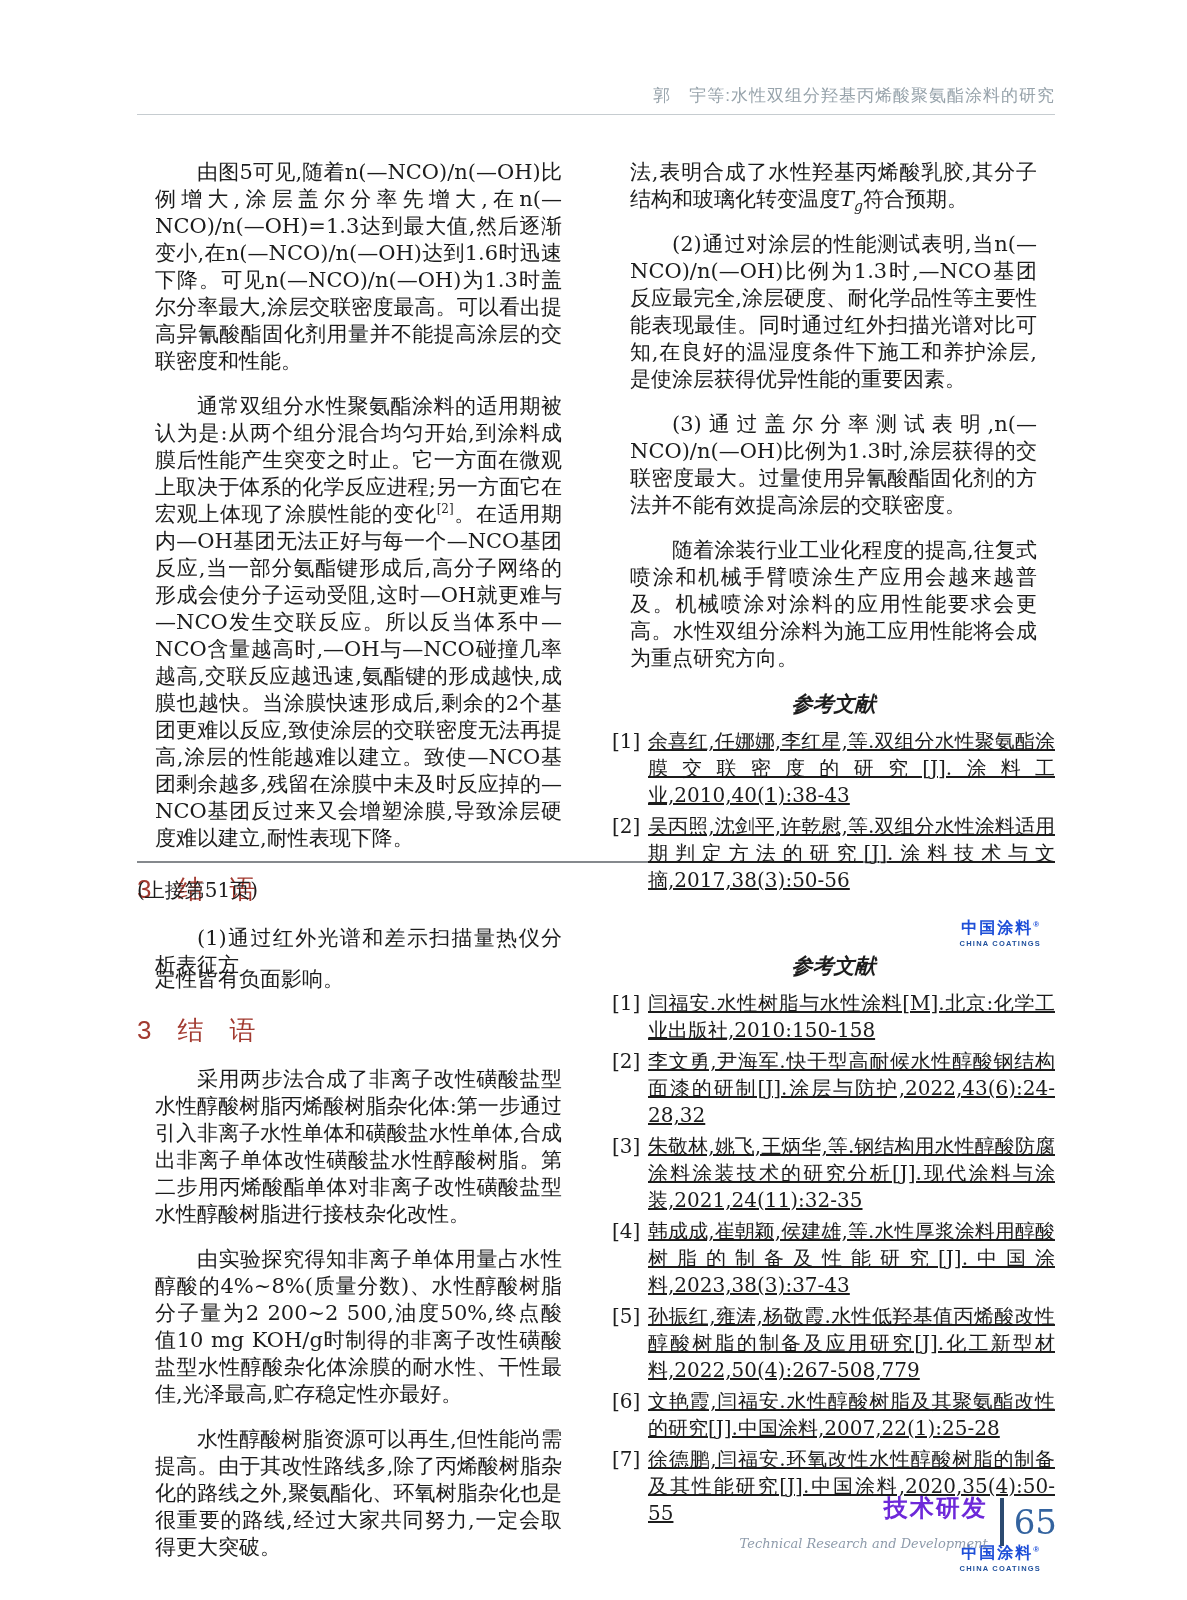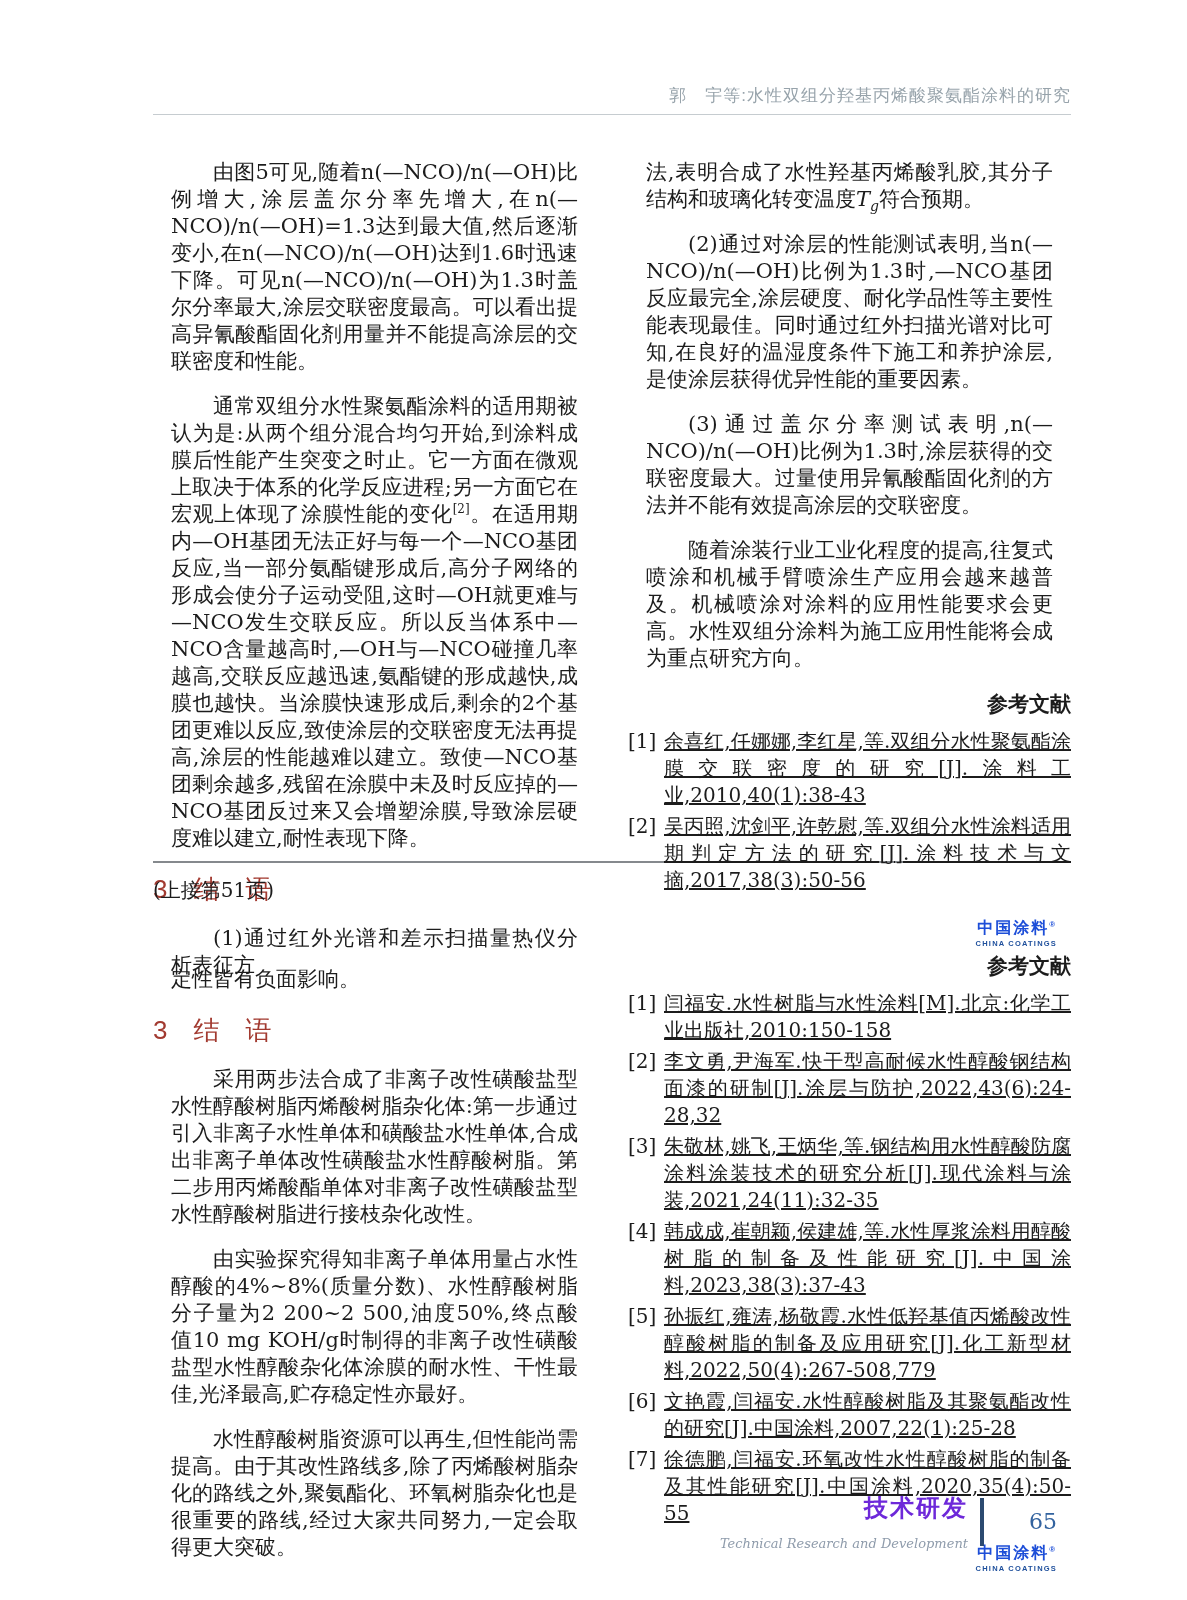--- a/index.html
+++ b/index.html
@@ -5,21 +5,21 @@
   html,body{margin:0;padding:0;background:#e8e8e8;}
   .page{
     position:relative;
     width:1187px;height:1600px;
     background:#ffffff;
     font-family:"DejaVu Serif","Liberation Serif",serif;
     color:#1c1c1c;
     overflow:hidden;
     box-sizing:border-box;
   }
-  .content{position:absolute;left:153px;top:84px;width:918px;}
+  .content{position:absolute;left:137px;top:84px;width:918px;}
   
   .running-title{
     text-align:right;
     font-family:"Liberation Sans","DejaVu Sans",sans-serif;
     font-size:17px;color:#97a3ab;letter-spacing:1px;
   }
   .header-rule{border-top:1px solid #c6ccd0;margin-top:7px;}
   
   .article{display:flex;gap:32px;}
   .article-1{margin-top:26px;height:712px;}
@@ -33,22 +33,22 @@
   .ref-sup{font-size:12px;vertical-align:super;line-height:0;}
   .tg{font-style:italic;}
   .tg-sub{font-size:14px;vertical-align:sub;line-height:0;font-style:italic;}
   .section-heading{
     margin:20px 0 12px 0;
     font-family:"Liberation Sans","DejaVu Sans",sans-serif;
     font-size:26px;font-weight:normal;color:#a23a30;
   }
   .heading-num{margin-right:26px;}
   .ref-title{
-    margin:16px 0 10px 0;text-align:right;
-    font-size:21px;font-weight:bold;
+    margin:16px 0 10px 0;text-align:center;
+    font-size:21px;font-weight:bold;font-style:italic;
   }
   .ref-item{display:flex;font-size:20px;line-height:27px;margin:0 0 4px 0;}
   .ref-num{width:36px;flex:0 0 36px;}
   .ref-text{flex:1;text-align:justify;text-decoration:underline;}
   .logo-wrap{text-align:right;margin-top:24px;padding-right:14px;}
   .logo{display:inline-block;text-align:center;}
   .logo-cn{
     font-family:"Liberation Sans","DejaVu Sans",sans-serif;
     font-size:16px;font-weight:bold;color:#1d4ed8;letter-spacing:2px;white-space:nowrap;
   }
@@ -69,21 +69,21 @@
     font-family:"Liberation Sans","DejaVu Sans",sans-serif;
     font-size:24px;font-weight:bold;color:#6d28d9;letter-spacing:2px;
   }
   .footer-en{
     font-family:"DejaVu Serif","Liberation Serif",serif;
     font-size:13px;color:#8e9bab;margin-top:12px;white-space:nowrap;font-style:italic;
   }
   .footer-bar{width:4px;height:48px;background:#2c4a70;margin:0 10px 0 12px;}
   .footer-page{
     font-family:"DejaVu Serif","Liberation Serif",serif;
-    font-size:22px;color:#33639f;margin-left:35px;
+    font-size:34px;color:#33639f;
   }
 </style>
 </head>
 <body>
 
 <div class="page">
   <div class="content">
 
     <header>
       <div class="running-title">郭　宇等:水性双组分羟基丙烯酸聚氨酯涂料的研究</div>

